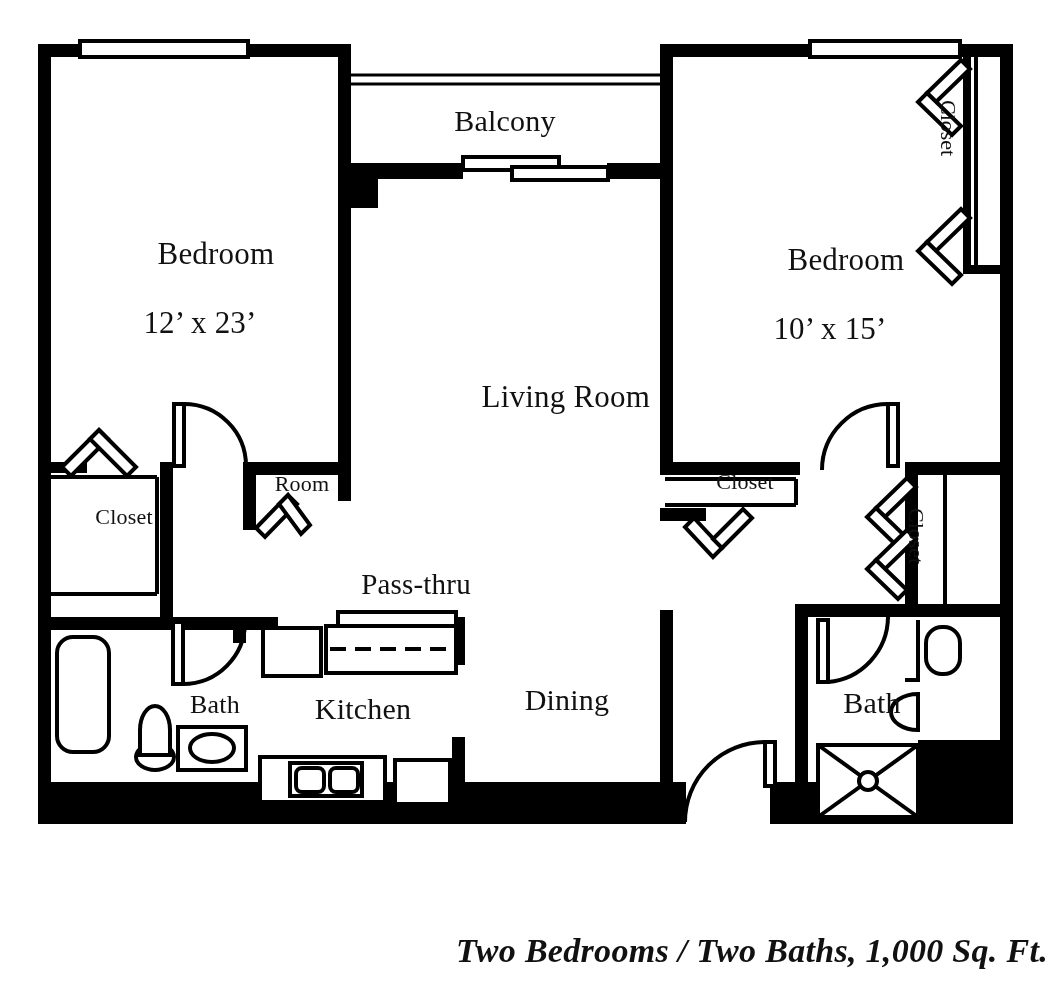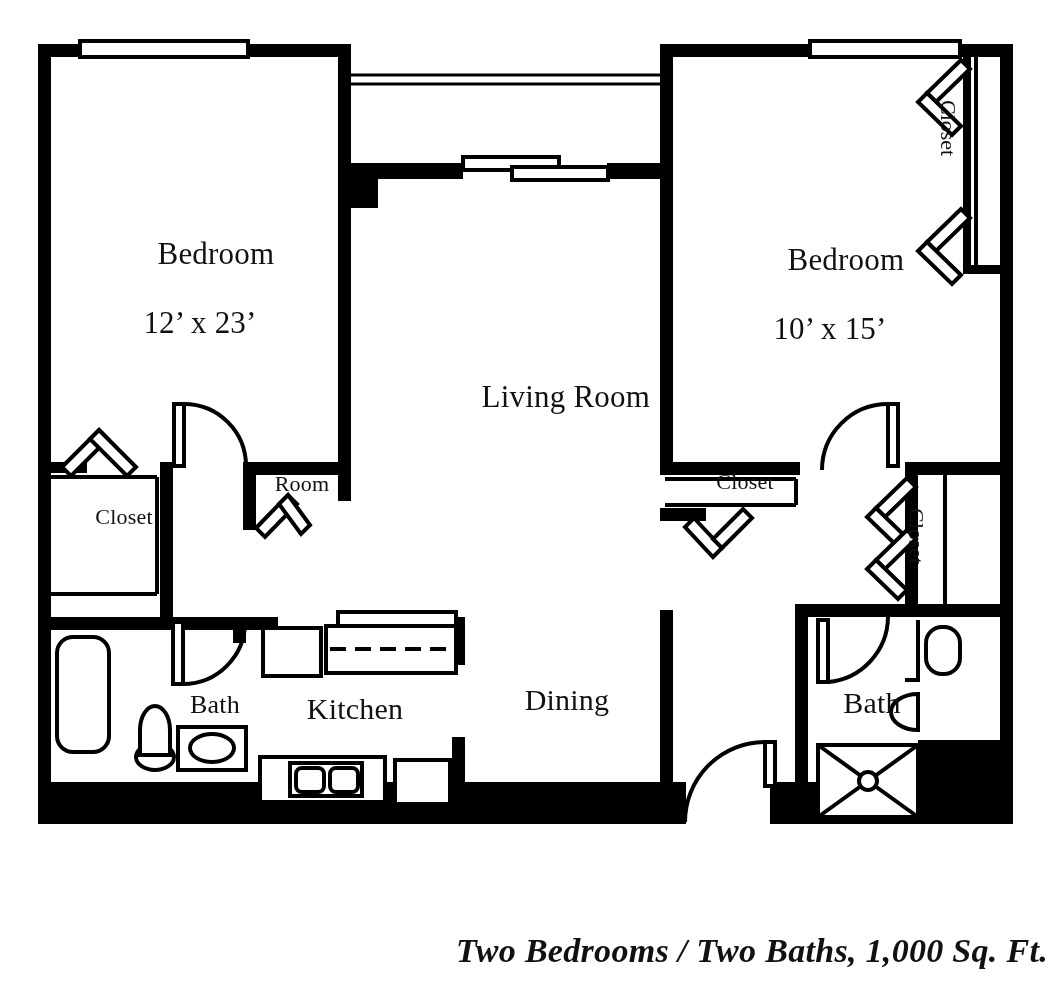--- a/index.html
+++ b/index.html
@@ -40,21 +40,21 @@
     letter-spacing: 0.2px;
   }
   .room-label .dim {
     display: block;
   }
   .lbl-bedroom-left { left: 60px; top: 202px; width: 280px; font-size: 31px; }
   .lbl-bedroom-right { left: 690px; top: 208px; width: 280px; font-size: 31px; }
   .lbl-living { left: 370px; top: 345px; width: 280px; font-size: 31px; text-align: right; }
   .lbl-balcony { left: 390px; top: 104px; width: 230px; font-size: 30px; }
   .lbl-dining { left: 452px; top: 683px; width: 230px; font-size: 30px; }
-  .lbl-kitchen { left: 250px; top: 692px; width: 210px; font-size: 30px; }
+  .lbl-kitchen { left: 258px; top: 692px; width: 210px; font-size: 30px; }
   .lbl-passthru { left: 296px; top: 568px; width: 240px; font-size: 29px; }
   .lbl-linen { left: 242px; top: 472px; width: 120px; font-size: 22px; }
   .lbl-closet-left { left: 64px; top: 505px; width: 120px; font-size: 22px; }
   .lbl-closet-mid { left: 680px; top: 470px; width: 130px; font-size: 22px; }
   .lbl-bath-left { left: 160px; top: 690px; width: 110px; font-size: 26px; }
   .lbl-bath-right { left: 812px; top: 686px; width: 120px; font-size: 30px; }
   .lbl-rot {
     position: absolute;
     color: #111111;
     font-family: "Liberation Serif", "DejaVu Serif", serif;
@@ -283,25 +283,27 @@
 
   <div class="room-label lbl-bedroom-right">
     <span>Bedroom</span>
     <span class="dim">10’ x 15’</span>
   </div>
 
   <div class="room-label lbl-living">
     <span>Living Room</span>
   </div>
 
+  <div class="room-label lbl-balcony">Balcony</div>
   <div class="room-label lbl-dining">Dining</div>
   <div class="room-label lbl-kitchen">Kitchen</div>
   <div class="room-label lbl-bath-left">Bath</div>
   <div class="room-label lbl-bath-right">Bath</div>
 
+  <div class="room-label lbl-passthru">Pass-thru</div>
   <div class="room-label lbl-linen">Room</div>
   <div class="room-label lbl-closet-left">Closet</div>
   <div class="room-label lbl-closet-mid">Closet</div>
 
   <div class="lbl-rot lbl-closet-tr">Closet</div>
   <div class="lbl-rot lbl-closet-br">Closet</div>
 
   <div id="caption">Two Bedrooms / Two Baths, 1,000 Sq. Ft.</div>
 
 </div>

